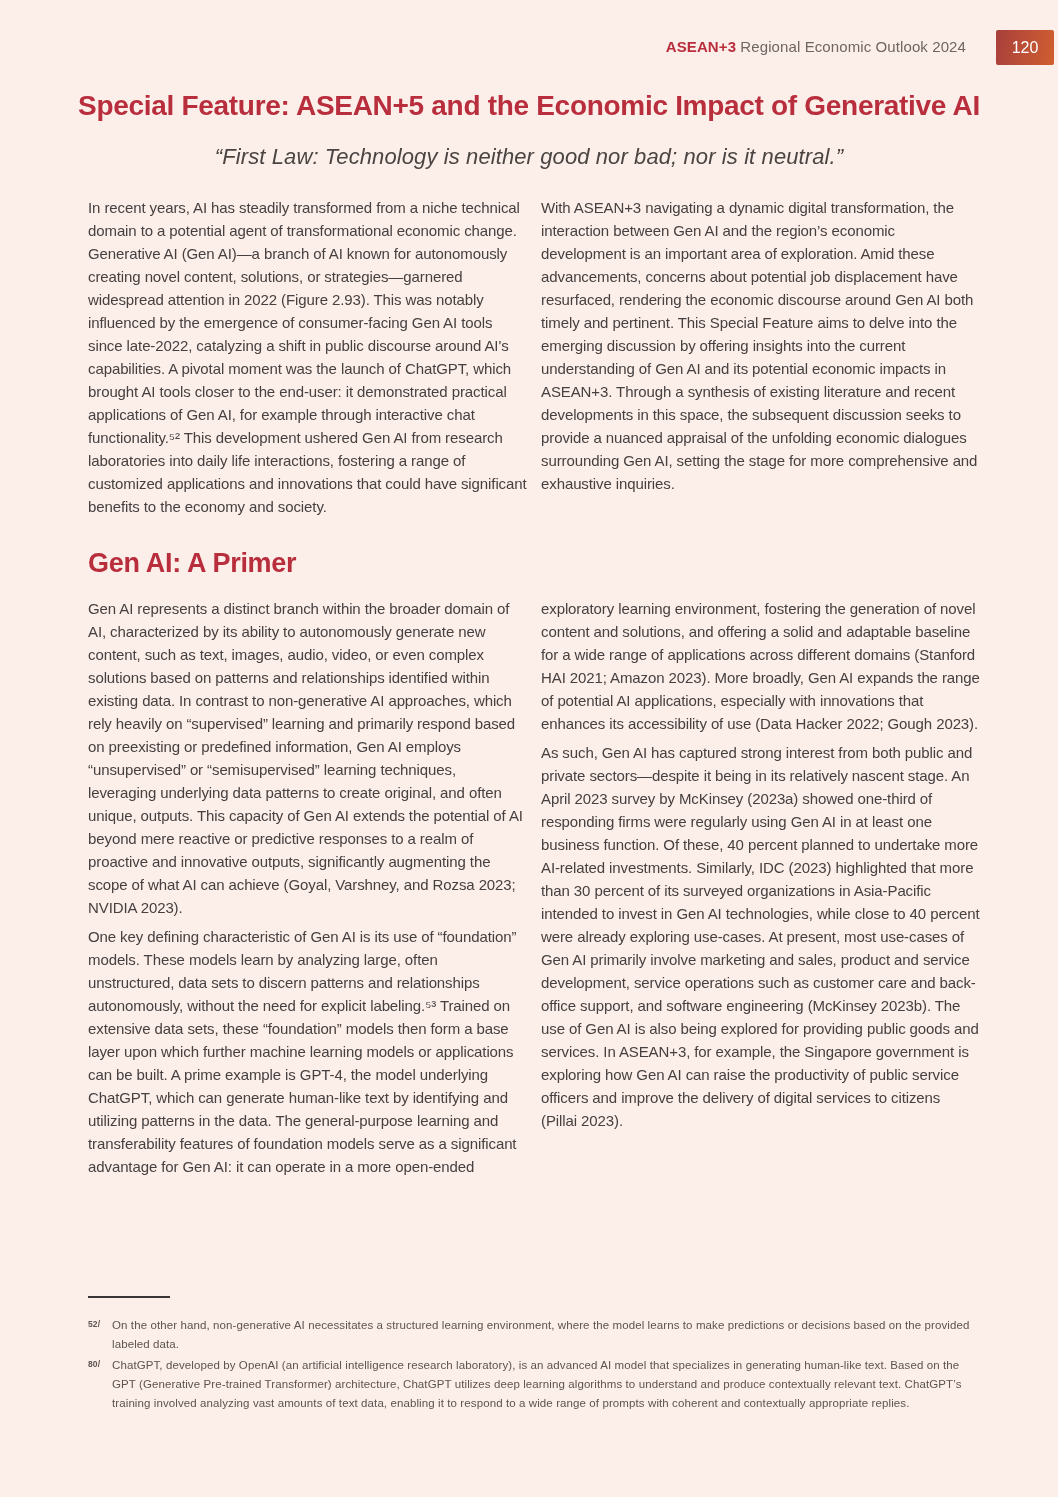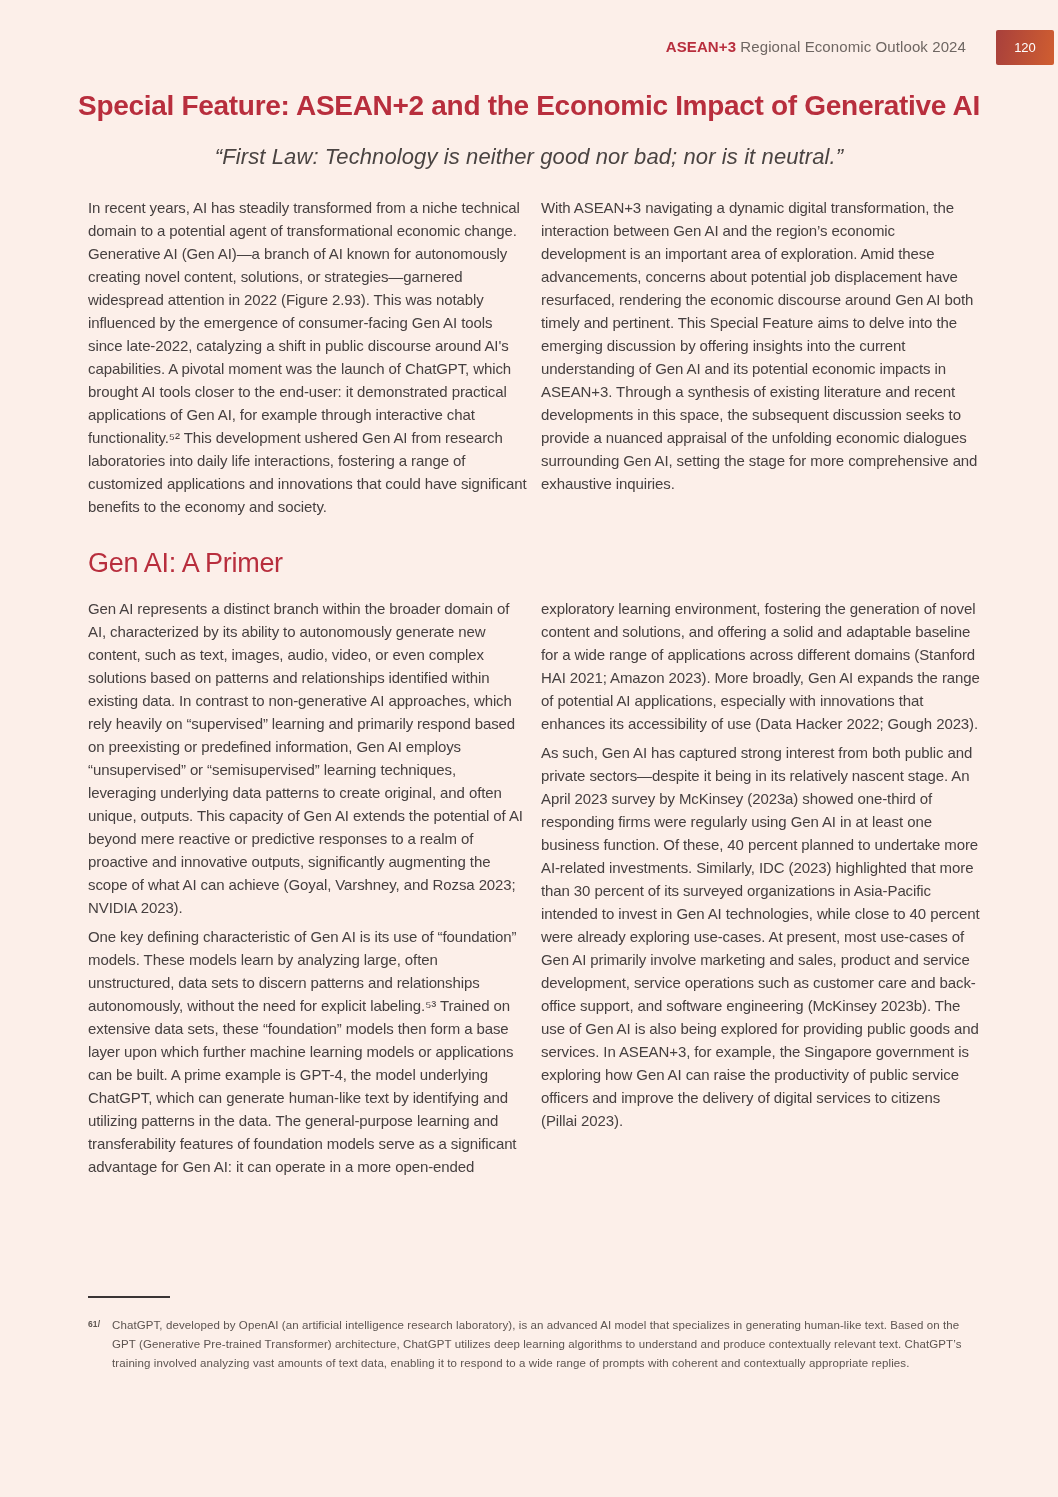--- a/index.html
+++ b/index.html
@@ -26,21 +26,21 @@
   .hdr{position:relative;height:66px;padding-left:44px;}
   .hdr-title{
     position:absolute;top:38px;right:92px;
     font-size:15px;color:var(--header-gray);
     letter-spacing:0.1px;white-space:nowrap;
   }
   .hdr-title .brand{color:var(--accent-red);font-weight:bold;}
   .page-badge{
     position:absolute;top:30px;right:4px;
     width:58px;height:35px;line-height:35px;
-    text-align:center;color:#fff;font-size:13px;
+    text-align:center;color:#fff;font-size:16px;
     background:linear-gradient(100deg,var(--badge-grad-start),var(--badge-grad-end));
     border-radius:2px;
   }
   
   h1.title{
     margin:24px 60px 0 60px;
     text-align:center;
     font-size:28px;font-weight:bold;letter-spacing:-0.3px;
     color:var(--accent-red);
   }
@@ -58,21 +58,21 @@
     margin:0 78px 0 88px;
   }
   .two-col p{
     font-size:15px;line-height:23px;letter-spacing:-0.1px;
     color:var(--body-text);text-align:left;
   }
   .col p + p{margin-top:6px;}
   .intro{margin-top:26px;}
   h2.section-heading{
     margin:30px 78px 18px 88px;
-    font-size:27px;font-weight:normal;letter-spacing:-0.3px;
+    font-size:27px;font-weight:bold;letter-spacing:-0.3px;
     color:var(--accent-red);
   }
   
   .footnotes{
     position:absolute;left:88px;right:80px;top:1296px;
   }
   .fn-rule{width:82px;height:2px;background:#3a3434;margin-bottom:18px;}
   .footnote{
     display:grid;grid-template-columns:24px 1fr;
     font-size:11.5px;line-height:19px;color:var(--footnote-text);
@@ -87,21 +87,21 @@
 
 <div class="page">
 
   <div class="hdr">
     <div class="hdr-title">
       <span class="brand">ASEAN+3</span><span> Regional Economic Outlook 2024</span>
     </div>
     <div class="page-badge">120</div>
   </div>
 
-  <h1 class="title">Special Feature: ASEAN+2 and the Economic Impact of Generative AI</h1>
+  <h1 class="title">Special Feature: ASEAN+5 and the Economic Impact of Generative AI</h1>
 
   <p class="quote">“First Law: Technology is neither good nor bad; nor is it neutral.”</p>
 
   <section class="two-col intro">
     <div class="col">
       <p>In recent years, AI has steadily transformed from a niche technical domain to a potential agent of transformational economic change. Generative AI (Gen AI)—a branch of AI known for autonomously creating novel content, solutions, or strategies—garnered widespread attention in 2022 (Figure 2.93). This was notably influenced by the emergence of consumer-facing Gen AI tools since late-2022, catalyzing a shift in public discourse around AI's capabilities. A pivotal moment was the launch of ChatGPT, which brought AI tools closer to the end-user: it demonstrated practical applications of Gen AI, for example through interactive chat functionality.⁵² This development ushered Gen AI from research laboratories into daily life interactions, fostering a range of customized applications and innovations that could have significant benefits to the economy and society.</p>
     </div>
     <div class="col">
       <p>With ASEAN+3 navigating a dynamic digital transformation, the interaction between Gen AI and the region’s economic development is an important area of exploration. Amid these advancements, concerns about potential job displacement have resurfaced, rendering the economic discourse around Gen AI both timely and pertinent. This Special Feature aims to delve into the emerging discussion by offering insights into the current understanding of Gen AI and its potential economic impacts in ASEAN+3. Through a synthesis of existing literature and recent developments in this space, the subsequent discussion seeks to provide a nuanced appraisal of the unfolding economic dialogues surrounding Gen AI, setting the stage for more comprehensive and exhaustive inquiries.</p>
     </div>
@@ -116,18 +116,22 @@
     </div>
     <div class="col">
       <p>exploratory learning environment, fostering the generation of novel content and solutions, and offering a solid and adaptable baseline for a wide range of applications across different domains (Stanford HAI 2021; Amazon 2023). More broadly, Gen AI expands the range of potential AI applications, especially with innovations that enhances its accessibility of use (Data Hacker 2022; Gough 2023).</p>
       <p>As such, Gen AI has captured strong interest from both public and private sectors—despite it being in its relatively nascent stage. An April 2023 survey by McKinsey (2023a) showed one-third of responding firms were regularly using Gen AI in at least one business function. Of these, 40 percent planned to undertake more AI-related investments. Similarly, IDC (2023) highlighted that more than 30 percent of its surveyed organizations in Asia-Pacific intended to invest in Gen AI technologies, while close to 40 percent were already exploring use-cases. At present, most use-cases of Gen AI primarily involve marketing and sales, product and service development, service operations such as customer care and back-office support, and software engineering (McKinsey 2023b). The use of Gen AI is also being explored for providing public goods and services. In ASEAN+3, for example, the Singapore government is exploring how Gen AI can raise the productivity of public service officers and improve the delivery of digital services to citizens (Pillai 2023).</p>
     </div>
   </section>
 
   <div class="footnotes">
     <div class="fn-rule"></div>
     <div class="footnote">
-      <span class="fn-marker">61/</span>
+      <span class="fn-marker">52/</span>
+      <span>On the other hand, non-generative AI necessitates a structured learning environment, where the model learns to make predictions or decisions based on the provided labeled data.</span>
+    </div>
+    <div class="footnote">
+      <span class="fn-marker">80/</span>
       <span>ChatGPT, developed by OpenAI (an artificial intelligence research laboratory), is an advanced AI model that specializes in generating human-like text. Based on the GPT (Generative Pre-trained Transformer) architecture, ChatGPT utilizes deep learning algorithms to understand and produce contextually relevant text. ChatGPT’s training involved analyzing vast amounts of text data, enabling it to respond to a wide range of prompts with coherent and contextually appropriate replies.</span>
     </div>
   </div>
 
 </div>
 
 </body></html>

